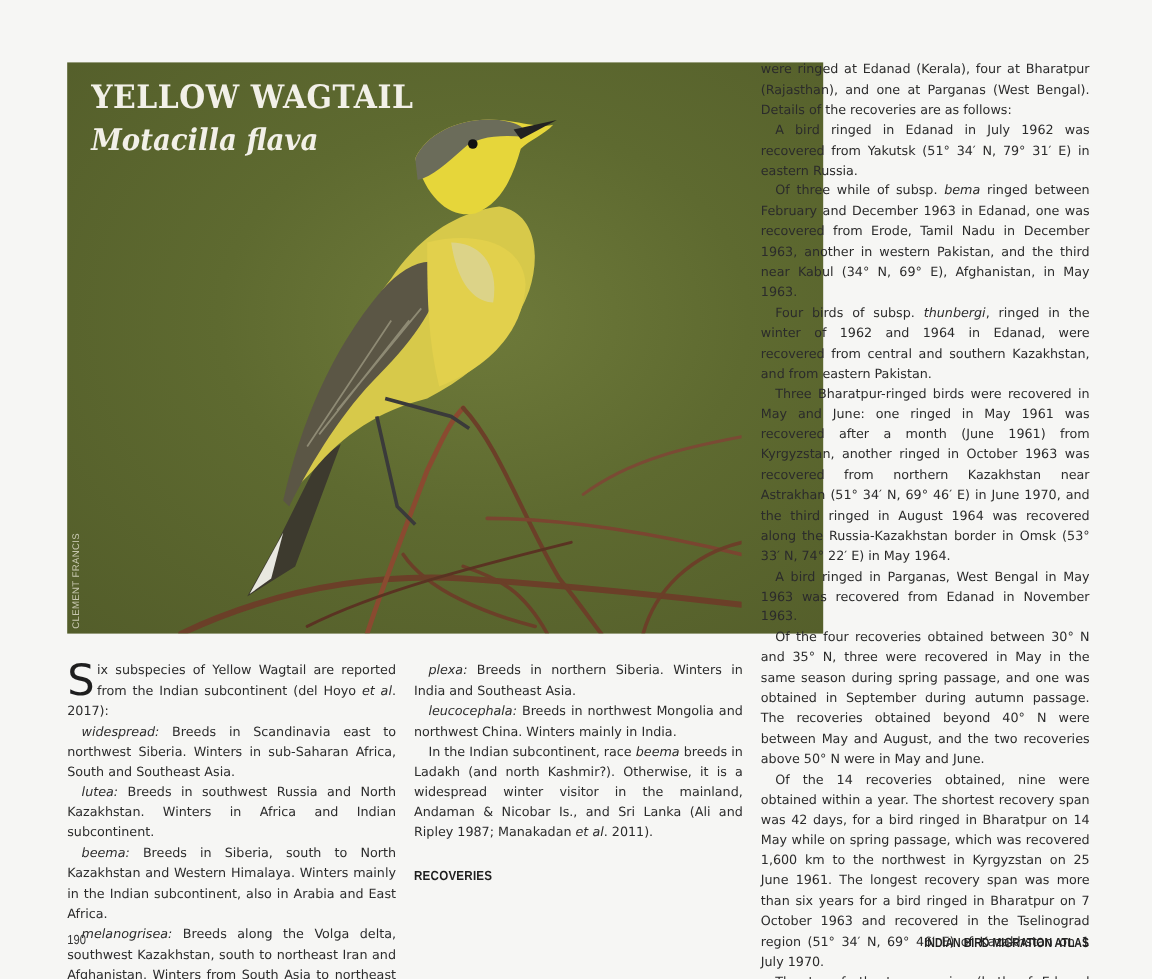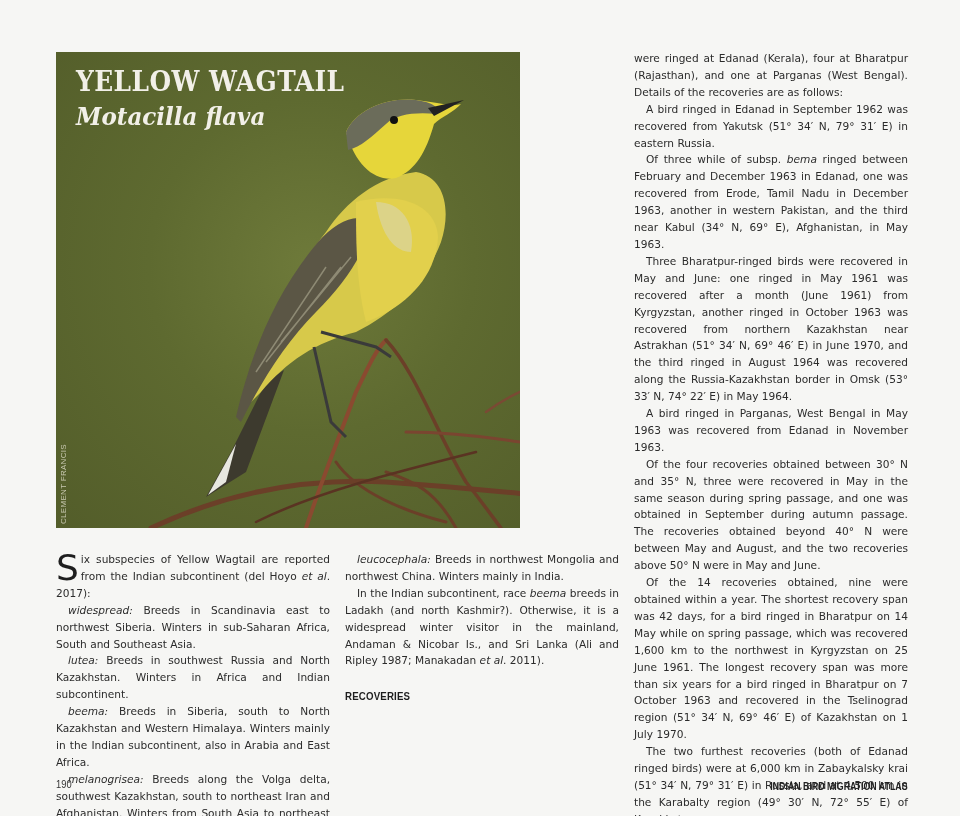--- a/index.html
+++ b/index.html
@@ -3,21 +3,21 @@
 <meta charset="utf-8">
 <style>
   html, body { margin: 0; padding: 0; }
   body {
     width: 960px; height: 816px; position: relative; overflow: hidden;
     background: #f6f6f4;
     font-family: "DejaVu Sans", sans-serif;
     color: #2a2a2a;
   }
   .photo {
-    position: absolute; left: 56px; top: 52px; width: 464px; height: 476px;
+    position: absolute; left: 56px; top: 52px; width: 630px; height: 476px;
     background: radial-gradient(ellipse at 55% 45%, #6e7a3a 0%, #5e6a30 45%, #535d2a 100%);
     overflow: hidden;
   }
   .photo svg { position: absolute; left: 0; top: 0; }
   .title-en {
     position: absolute; left: 20px; top: 14px;
     font-family: "DejaVu Serif", serif; font-weight: bold;
     font-size: 27px; letter-spacing: 0.5px; color: #f2f0e8;
     transform: scaleX(0.92); transform-origin: left top;
   }
@@ -113,29 +113,31 @@
   <p class="noindent">
     <span class="dropcap">S</span><span>ix subspecies of Yellow Wagtail are reported from the Indian subcontinent (del Hoyo </span><i>et al</i><span>. 2017):</span>
   </p>
   <p><i>widespread:</i><span> Breeds in Scandinavia east to northwest Siberia. Winters in sub-Saharan Africa, South and Southeast Asia.</span></p>
   <p><i>lutea:</i><span> Breeds in southwest Russia and North Kazakhstan. Winters in Africa and Indian subcontinent.</span></p>
   <p><i>beema:</i><span> Breeds in Siberia, south to North Kazakhstan and Western Himalaya. Winters mainly in the Indian subcontinent, also in Arabia and East Africa.</span></p>
   <p><i>melanogrisea:</i><span> Breeds along the Volga delta, southwest Kazakhstan, south to northeast Iran and Afghanistan. Winters from South Asia to northeast Africa.</span></p>
 </div>
 
 <div class="col col2">
+  <p><i>plexa:</i><span> Breeds in northern Siberia. Winters in India and Southeast Asia.</span></p>
   <p><i>leucocephala:</i><span> Breeds in northwest Mongolia and northwest China. Winters mainly in India.</span></p>
   <p><span>In the Indian subcontinent, race </span><i>beema</i><span> breeds in Ladakh (and north Kashmir?). Otherwise, it is a widespread winter visitor in the mainland, Andaman &amp; Nicobar Is., and Sri Lanka (Ali and Ripley 1987; Manakadan </span><i>et al</i><span>. 2011).</span></p>
   <div class="section-head">RECOVERIES</div>
 </div>
 
 <div class="col col3">
   <p class="noindent">were ringed at Edanad (Kerala), four at Bharatpur (Rajasthan), and one at Parganas (West Bengal). Details of the recoveries are as follows:</p>
-  <p>A bird ringed in Edanad in September 1962 was recovered from Yakutsk (51° 34′ N, 79° 31′ E) in eastern Russia.</p>
+  <p>A bird ringed in Edanad in July 1962 was recovered from Yakutsk (51° 34′ N, 79° 31′ E) in eastern Russia.</p>
   <p><span>Of three while of subsp. </span><i>bema</i><span> ringed between February and December 1963 in Edanad, one was recovered from Erode, Tamil Nadu in December 1963, another in western Pakistan, and the third near Kabul (34° N, 69° E), Afghanistan, in May 1963.</span></p>
+  <p><span>Four birds of subsp. </span><i>thunbergi</i><span>, ringed in the winter of 1962 and 1964 in Edanad, were recovered from central and southern Kazakhstan, and from eastern Pakistan.</span></p>
   <p>Three Bharatpur-ringed birds were recovered in May and June: one ringed in May 1961 was recovered after a month (June 1961) from Kyrgyzstan, another ringed in October 1963 was recovered from northern Kazakhstan near Astrakhan (51° 34′ N, 69° 46′ E) in June 1970, and the third ringed in August 1964 was recovered along the Russia-Kazakhstan border in Omsk (53° 33′ N, 74° 22′ E) in May 1964.</p>
   <p>A bird ringed in Parganas, West Bengal in May 1963 was recovered from Edanad in November 1963.</p>
   <p>Of the four recoveries obtained between 30° N and 35° N, three were recovered in May in the same season during spring passage, and one was obtained in September during autumn passage. The recoveries obtained beyond 40° N were between May and August, and the two recoveries above 50° N were in May and June.</p>
   <p>Of the 14 recoveries obtained, nine were obtained within a year. The shortest recovery span was 42 days, for a bird ringed in Bharatpur on 14 May while on spring passage, which was recovered 1,600 km to the northwest in Kyrgyzstan on 25 June 1961. The longest recovery span was more than six years for a bird ringed in Bharatpur on 7 October 1963 and recovered in the Tselinograd region (51° 34′ N, 69° 46′ E) of Kazakhstan on 1 July 1970.</p>
   <p><span>The two furthest recoveries (both of Edanad ringed birds) were at 6,000 km in Zabaykalsky krai (51° 34′ N, 79° 31′ E) in Russia, and at 4,500 km in the Karabalty region (49° 30′ N, 72° 55′ E) of Kazakhstan.</span></p>
 </div>
 
 <div class="footer-page">190</div>
 <div class="footer-title">INDIAN BIRD MIGRATION ATLAS</div>
 

